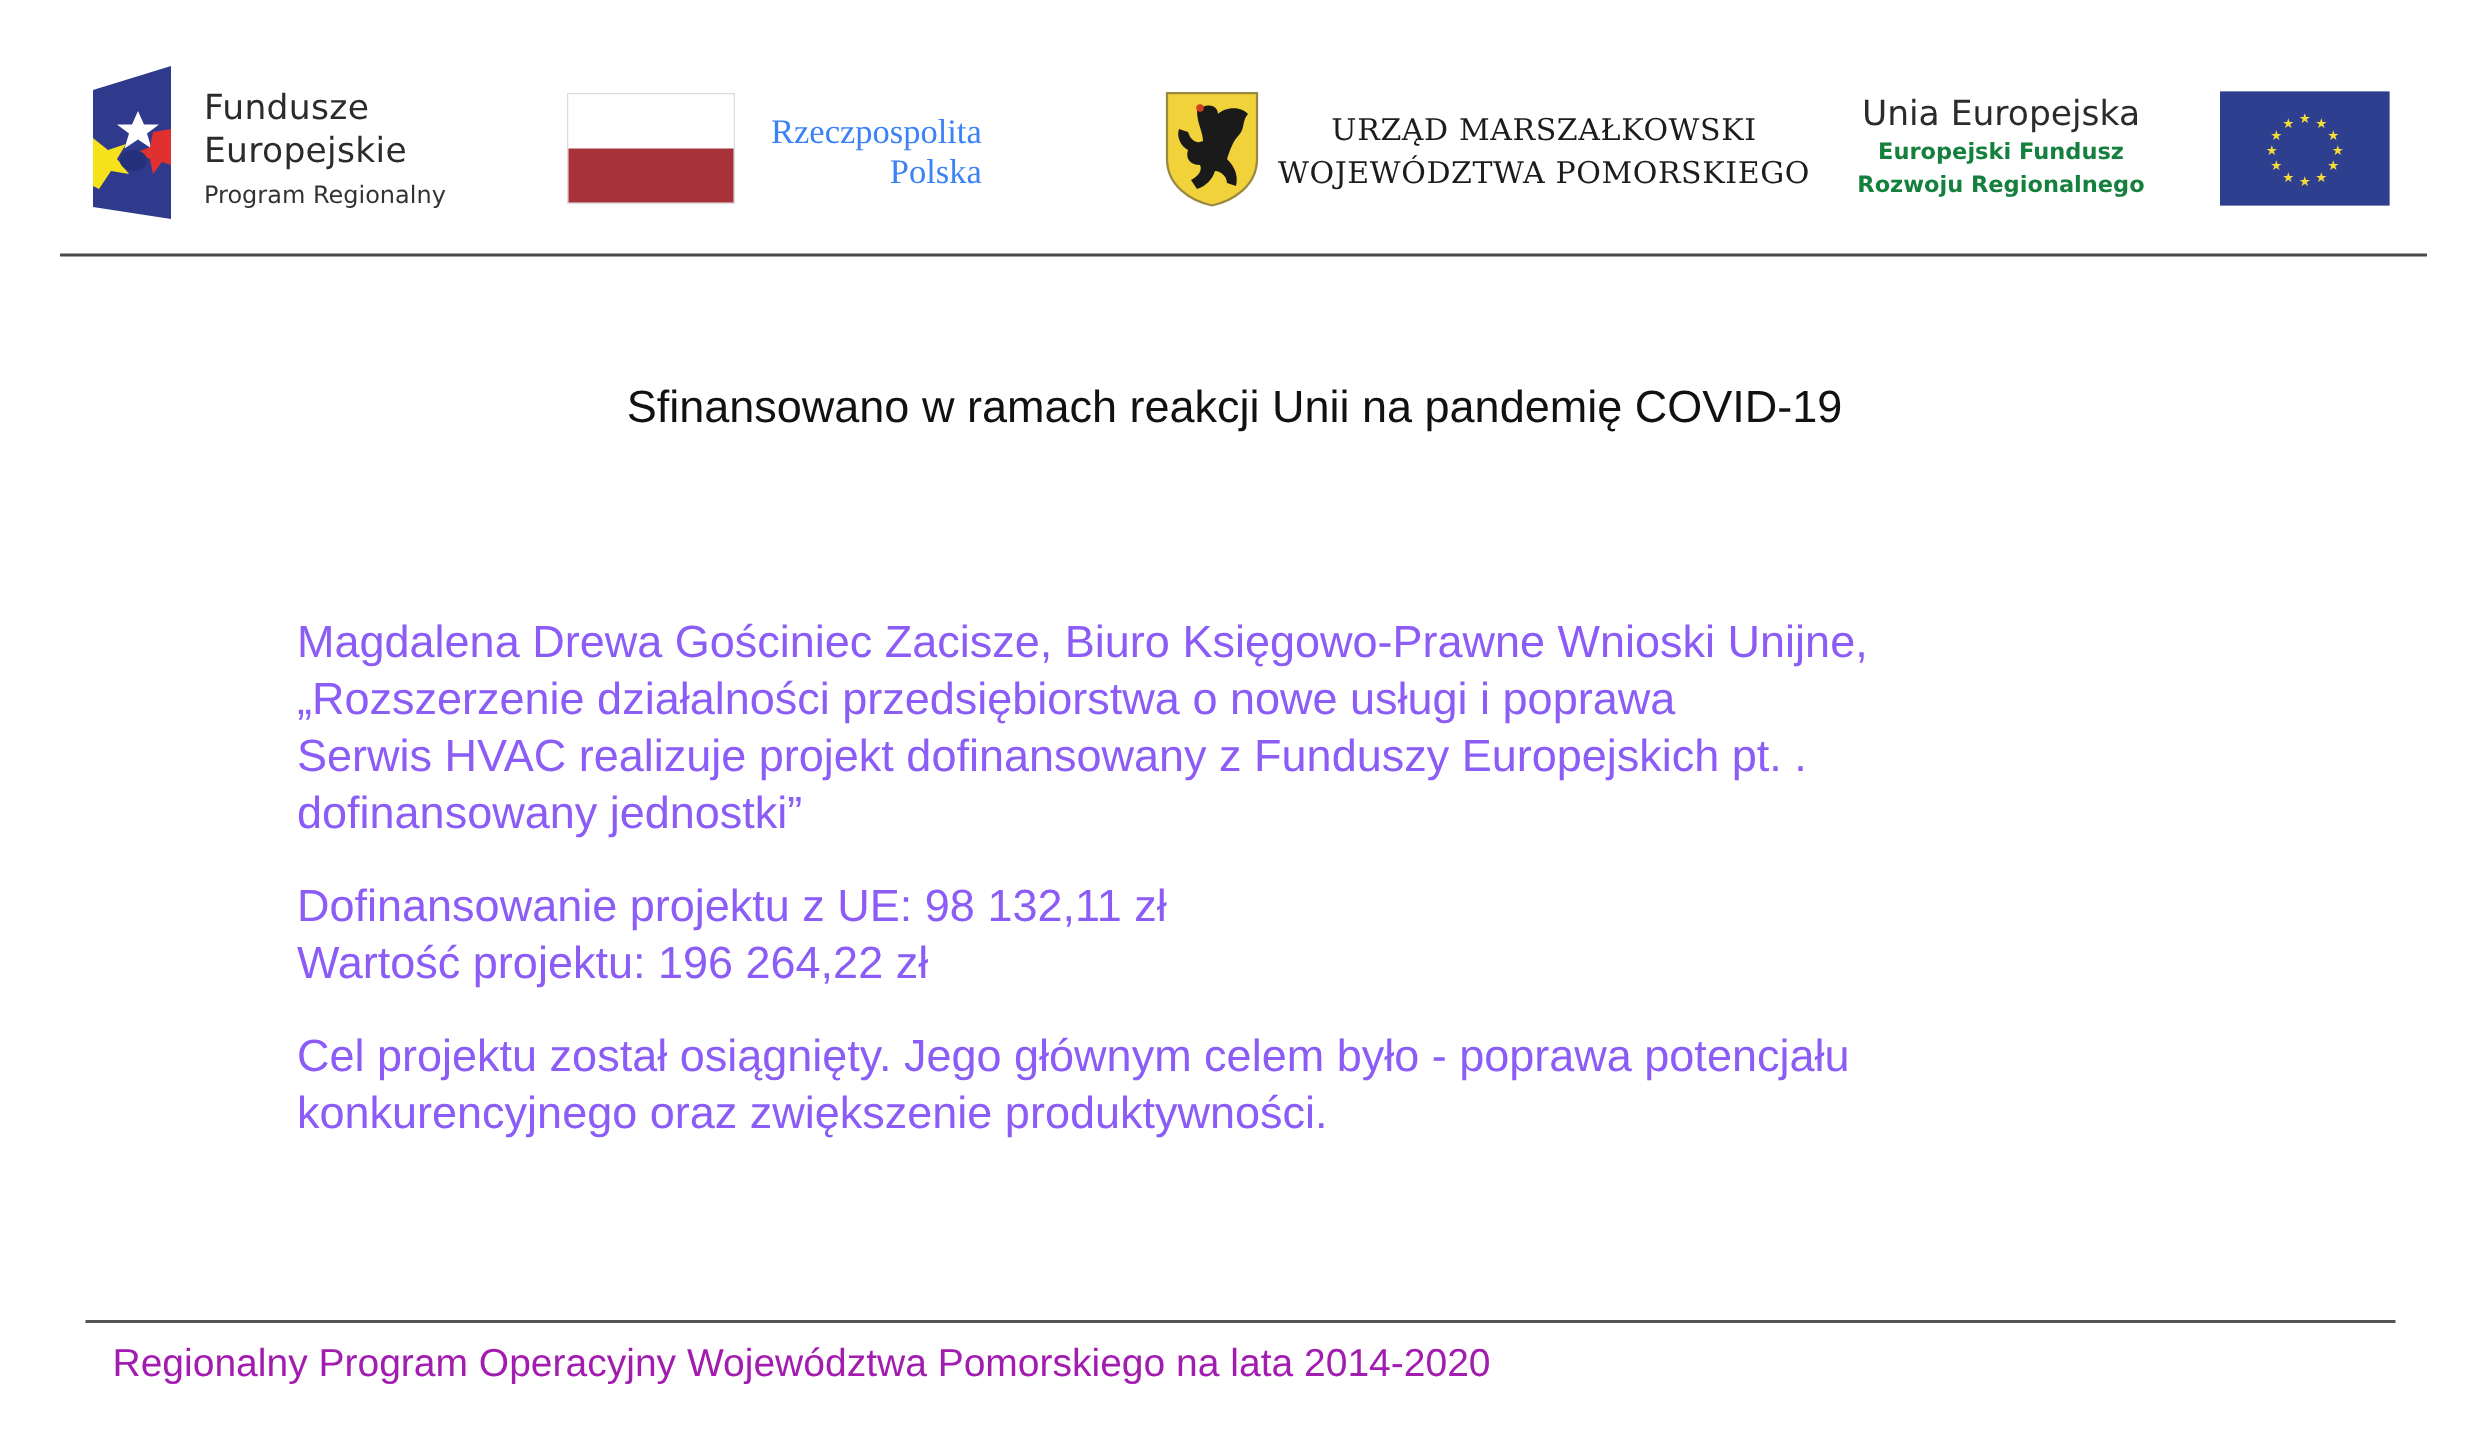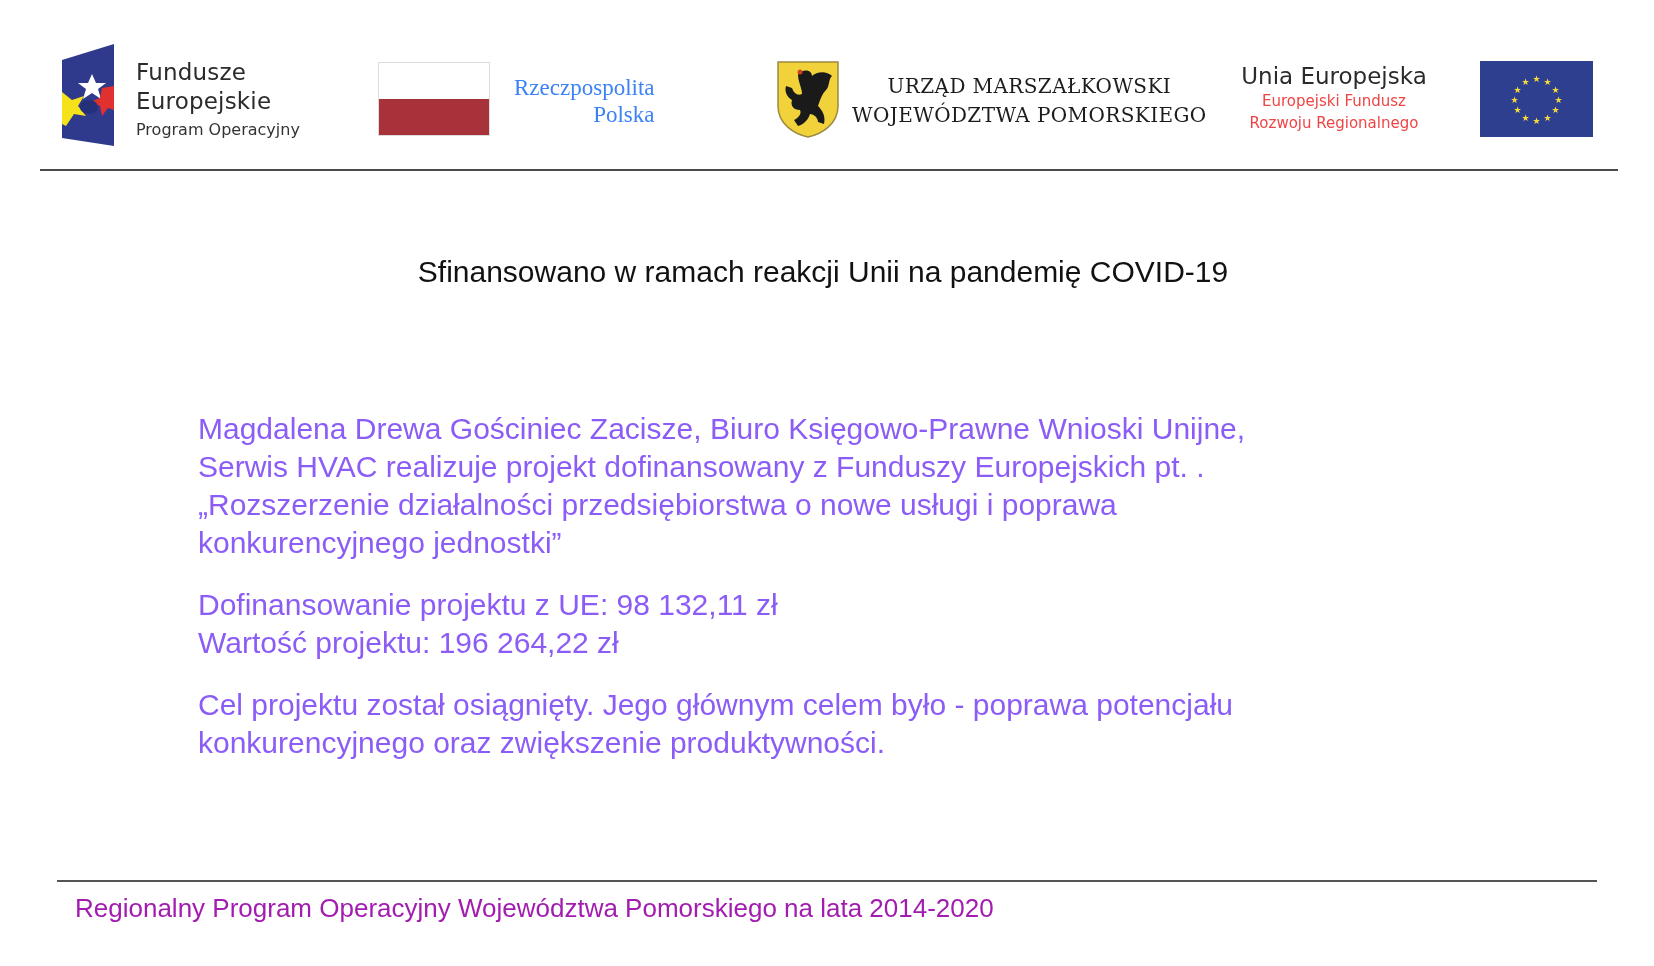--- a/index.html
+++ b/index.html
@@ -22,21 +22,21 @@
   .pl-flag .red { height: 50%; background: #a8323a; }
   .pl-text { left: 514px; top: 74px; font-family: Liberation Serif, serif; font-size: 23px; line-height: 27px; color: #3b82f6; text-align: right; }
 
   
   .pom-crest { left: 776px; top: 60px; width: 64px; height: 78px; }
   .pom-text { left: 852px; top: 72px; font-family: "DejaVu Serif", serif; font-size: 20px; line-height: 29px; color: #1c1c1c; text-align: center; letter-spacing: 0.4px; }
 
   
   .eu-text { left: 1210px; top: 62px; width: 248px; text-align: center; font-family: "DejaVu Sans", sans-serif; color: #2b2b2b; }
   .eu-line1 { font-size: 23px; line-height: 28px; }
-  .eu-line2, .eu-line3 { font-size: 15px; line-height: 22px; color: #ef4444; }
+  .eu-line2, .eu-line3 { font-size: 15px; line-height: 22px; color: #15803d; font-weight: bold; }
   .eu-flag { left: 1480px; top: 61px; width: 113px; height: 76px; background: #2f3f8f; }
 
   .rule-top { left: 40px; top: 169px; width: 1578px; height: 2px; background: #4a4a4a; }
 
   .headline { left: 0; top: 254px; width: 1646px; text-align: center; font-size: 30px; line-height: 36px; color: #111; }
 
   .body { left: 198px; top: 410px; width: 1260px; font-size: 30px; line-height: 38px; color: #8b5cf6; }
   .para { margin: 0 0 24px 0; }
   .para p { margin: 0; }
 
@@ -51,21 +51,21 @@
   <svg class="abs fe-mark" viewBox="0 0 52 102">
     <polygon points="0,16 52,0 52,102 0,94" fill="#2f3a8c"></polygon>
     <polygon points="30,30 34,39 44,39 36,45 39,55 30,49 21,55 24,45 16,39 26,39" fill="#ffffff"></polygon>
     <polygon points="0,48 10,56 22,52 16,62 24,72 12,70 4,82 0,80" fill="#f5e21a"></polygon>
     <polygon points="40,44 52,42 52,66 46,64 40,72 38,62 28,58 38,54" fill="#e03030"></polygon>
     <ellipse cx="27" cy="63" rx="9" ry="7" fill="#25307a"></ellipse>
   </svg>
   <div class="abs fe-text">
     <div class="fe-line1">Fundusze</div>
     <div class="fe-line2">Europejskie</div>
-    <div class="fe-line3">Program Operacyjny</div>
+    <div class="fe-line3">Program Regionalny</div>
   </div>
 
   <div class="abs pl-flag">
     <div class="white"></div>
     <div class="red"></div>
   </div>
   <div class="abs pl-text">
     <div>Rzeczpospolita</div>
     <div>Polska</div>
   </div>
@@ -104,23 +104,23 @@
   </svg>
 </div>
 
 <div class="abs rule-top"></div>
 
 <div class="abs headline">Sfinansowano w ramach reakcji Unii na pandemię COVID-19</div>
 
 <div class="abs body">
   <div class="para">
     <p>Magdalena Drewa Gościniec Zacisze, Biuro Księgowo-Prawne Wnioski Unijne,</p>
+    <p>„Rozszerzenie działalności przedsiębiorstwa o nowe usługi i poprawa</p>
     <p>Serwis HVAC realizuje projekt dofinansowany z Funduszy Europejskich pt. .</p>
-    <p>„Rozszerzenie działalności przedsiębiorstwa o nowe usługi i poprawa</p>
-    <p>konkurencyjnego jednostki”</p>
+    <p>dofinansowany jednostki”</p>
   </div>
   <div class="para">
     <p>Dofinansowanie projektu z UE:  98 132,11 zł</p>
     <p>Wartość projektu: 196 264,22 zł</p>
   </div>
   <div class="para">
     <p>Cel projektu został osiągnięty. Jego głównym celem było - poprawa potencjału</p>
     <p>konkurencyjnego oraz zwiększenie produktywności.</p>
   </div>
 </div>

